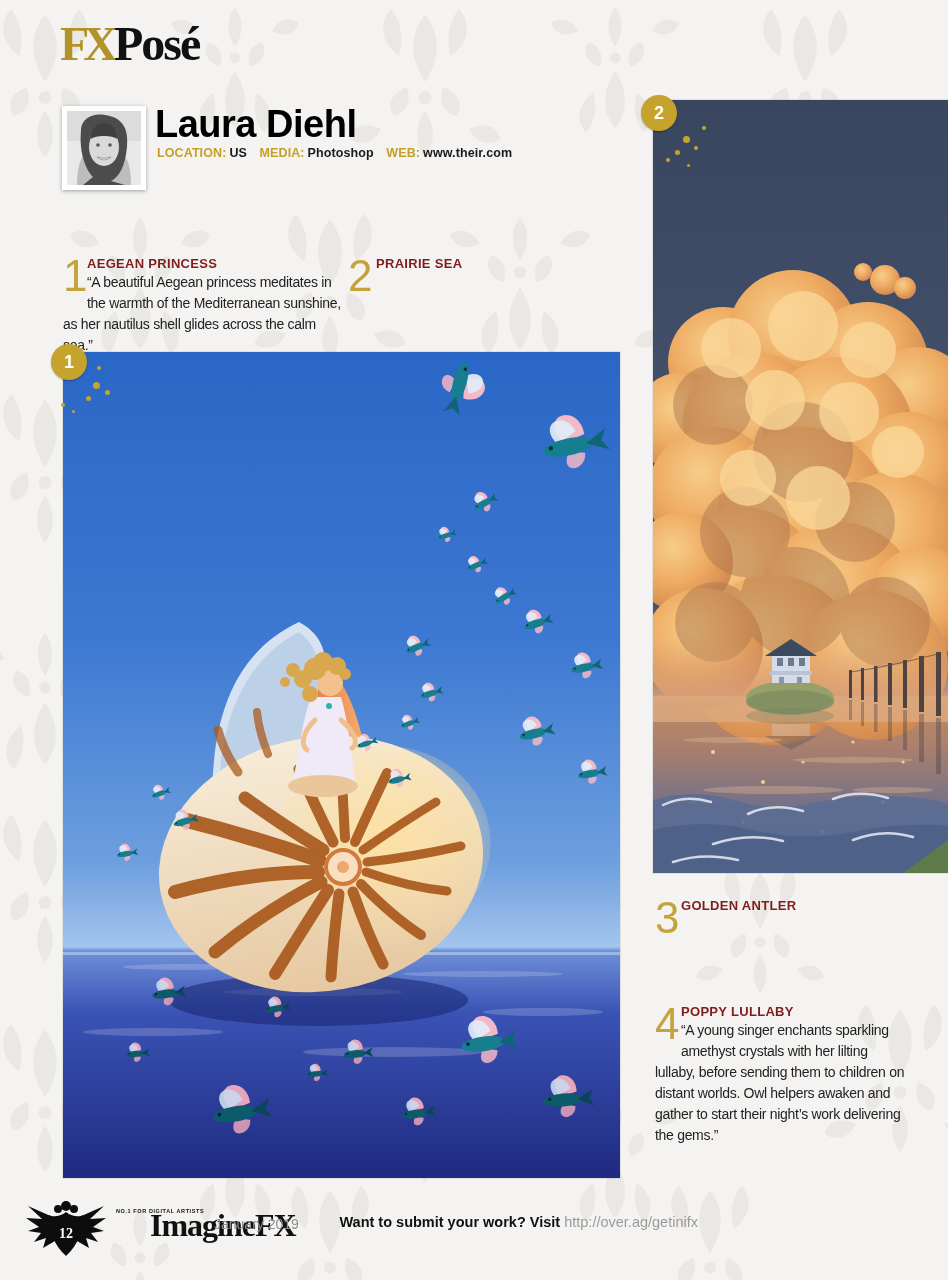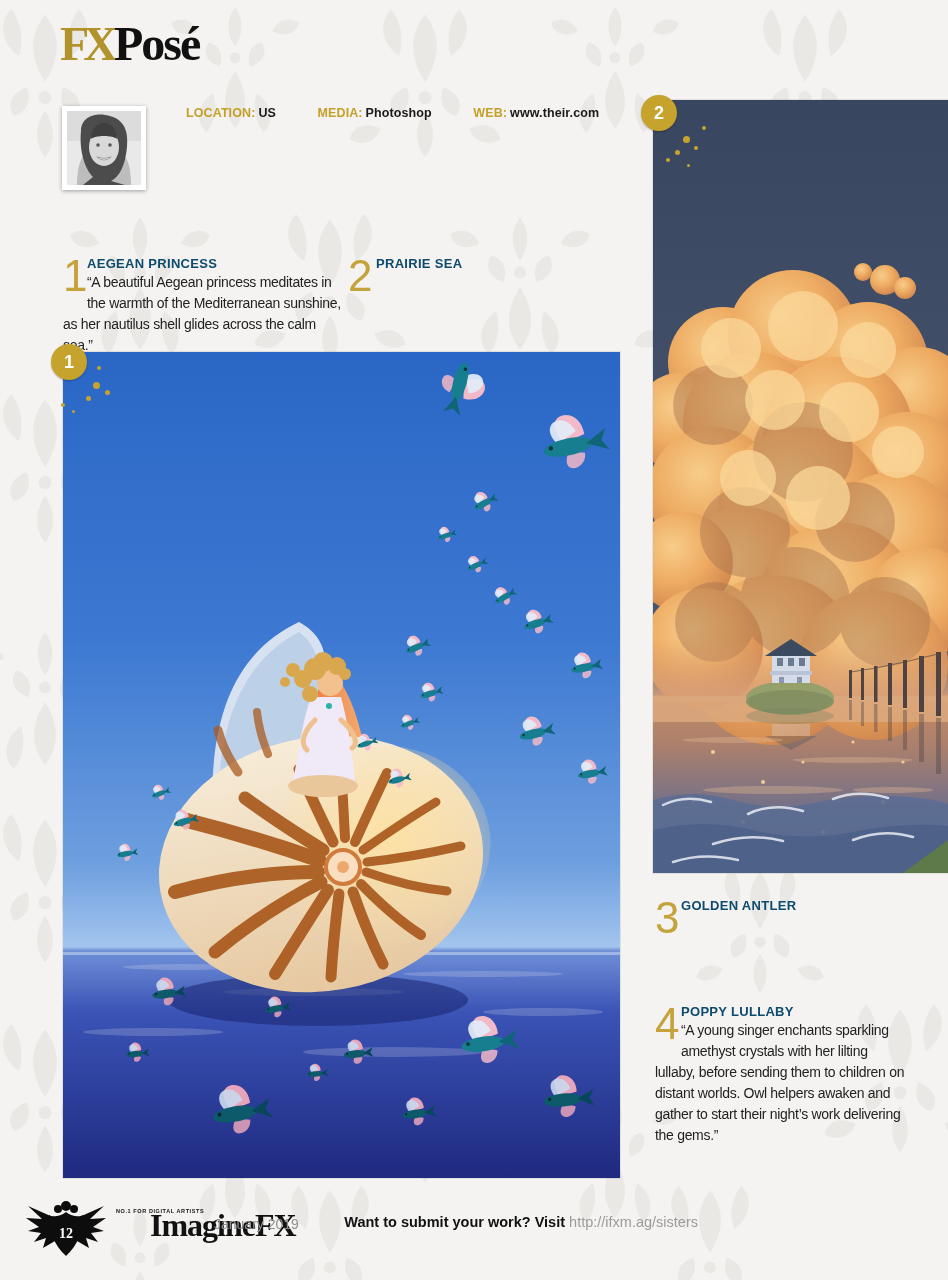--- a/index.html
+++ b/index.html
@@ -13,28 +13,28 @@
   .logo{font-family:"Liberation Serif",serif;font-weight:bold;font-size:48px;letter-spacing:-2px;line-height:1;text-align:right;}
   .logo-fx{color:#b2932b;letter-spacing:-6px;margin-right:2px;}
   .logo-pose{color:#111;}
   
   .artist{position:absolute;left:62px;top:104px;width:560px;z-index:2;}
   .avatar{position:absolute;left:0;top:2px;width:74px;height:74px;background:#fff;border:5px solid #fff;
           box-shadow:0 1px 4px rgba(0,0,0,.35);}
   .avatar svg{display:block;}
   .artist h1{margin:0 0 0 93px;font-size:38px;line-height:40px;font-weight:bold;color:#000;letter-spacing:-.5px;}
   .meta{margin:2px 0 6px 95px;font-size:12.5px;font-weight:bold;letter-spacing:.1px;}
-  .meta .lab{color:#c5a028;margin-right:3px;margin-left:29px;}
+  .meta .lab{color:#c5a028;margin-right:3px;}
   .meta .val{color:#1a1a1a;margin-right:9px;text-align:right;}
   .bio{margin:0 0 0 93px;width:470px;font-size:18.5px;line-height:25px;letter-spacing:-.2px;color:#171717;}
   
   .cap{position:absolute;z-index:2;}
   .cap .num{float:left;width:24px;height:42px;font-size:44px;line-height:40px;font-weight:300;
             color:#c5a33b;font-stretch:condensed;}
-  .cap h3{margin:0 0 1px 4px;font-size:13px;font-weight:800;letter-spacing:.3px;color:#0c4a6e;}
+  .cap h3{margin:0 0 1px 4px;font-size:13px;font-weight:800;letter-spacing:.3px;color:#7f1d1d;}
   .cap p{margin:0;font-size:14px;line-height:21px;letter-spacing:-.3px;color:#222;}
   .cap-1{left:63px;top:256px;width:282px;}
   .cap-2{left:348px;top:256px;width:295px;}
   .cap-2 .num{width:28px;}
   .cap-3{left:655px;top:898px;width:250px;}
   .cap-3 .num{width:26px;}
   .cap-4{left:655px;top:1004px;width:250px;}
   .cap-4 .num{width:26px;}
   
   .art{position:absolute;margin:0;z-index:1;box-shadow:0 0 0 1px rgba(0,0,0,.08);}
@@ -126,20 +126,21 @@
         <rect width="74" height="30" fill="#dcdcdc"></rect>
         <path d="M10,74 C10,48 18,34 37,34 C56,34 64,48 64,74 Z" fill="#bdbdbd"></path>
         <path d="M14,20 C14,6 28,2 38,4 C54,6 62,16 60,36 C58,56 52,66 44,70 L58,74 L16,74 L26,66 C18,58 12,40 14,20 Z" fill="#4c4c4c"></path>
         <ellipse cx="37" cy="36" rx="15" ry="19" fill="#d9d9d9"></ellipse>
         <path d="M24,28 C28,24 46,24 50,28 C50,18 44,12 37,12 C30,12 24,18 24,28 Z" fill="#3f3f3f"></path>
         <circle cx="31" cy="34" r="1.8" fill="#555"></circle>
         <circle cx="43" cy="34" r="1.8" fill="#555"></circle>
         <path d="M30,46 Q37,52 44,46 Q37,49 30,46 Z" fill="#fff" stroke="#777" stroke-width=".6"></path>
       </svg>
     </div>
+    <h1>Laura Diehl</h1>
     <div class="meta">
       <span class="lab">LOCATION:</span><span class="val">US</span>
       <span class="lab">MEDIA:</span><span class="val">Photoshop</span>
       <span class="lab">WEB:</span><span class="val">www.their.com</span>
     </div>
   </section>
 
   <div class="cap cap-1">
     <span class="num">1</span>
     <h3>AEGEAN PRINCESS</h3>
@@ -478,16 +479,16 @@
           <circle cx="40" cy="8" r="5"></circle>
         <path d="M40,14 C46,19 54,19 57,17 C57,33 52,47 40,58 C28,47 23,33 23,17 C26,19 34,19 40,14 Z"></path>
       </g>
       <text x="40" y="40" text-anchor="middle" font-size="14" font-weight="bold" fill="#ffffff" font-family="Liberation Serif, serif">12</text>
     </svg>
     <div class="ifx">
       <div class="ifx-tag">NO.1 FOR DIGITAL ARTISTS</div>
       <div class="ifx-name">ImagineFX</div>
     </div>
     <div class="issue">January 2019</div>
-    <div class="submit"><b>Want to submit your work? Visit </b><span class="url">http://ifxm.ag/sisters</span></div>
+    <div class="submit"><b>Want to submit your work? Visit </b><span class="url">http://over.ag/getinifx</span></div>
   </footer>
 
 </div>
 
 </body></html>

